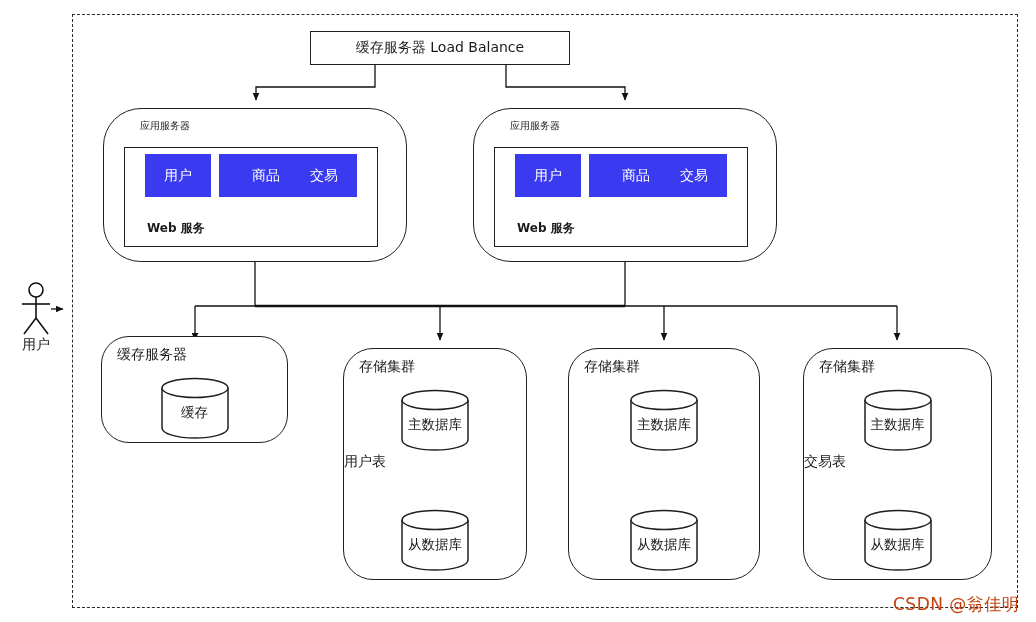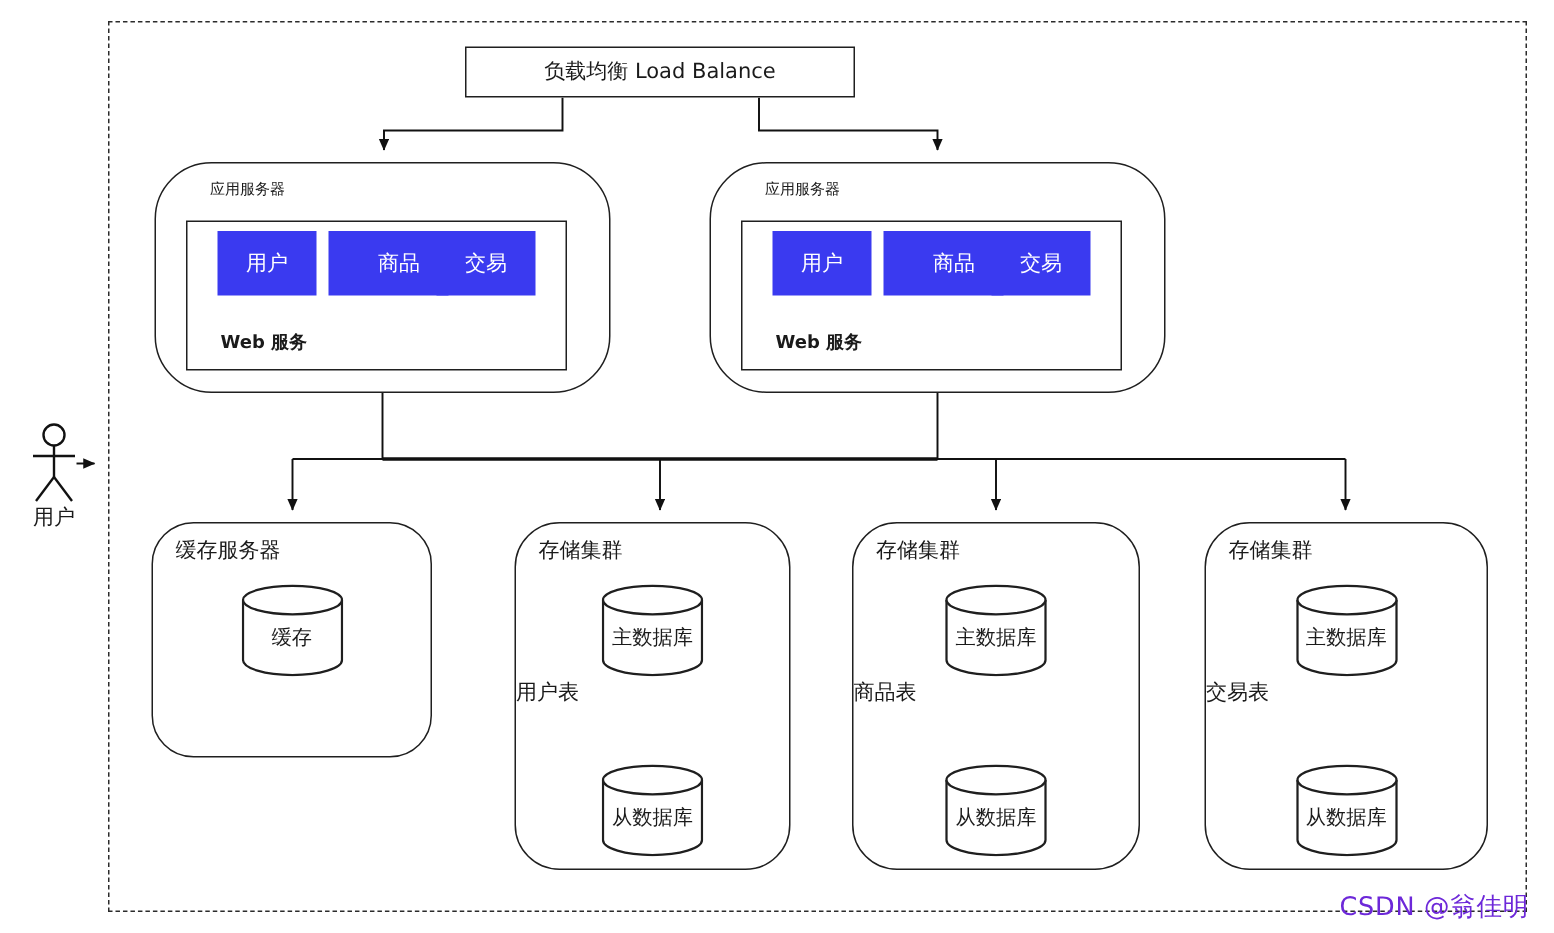--- a/index.html
+++ b/index.html
@@ -16,38 +16,38 @@
   .appserver{border-radius:38px;}
   .app1{left:103px;top:108px;width:304px;height:154px;}
   .app2{left:473px;top:108px;width:304px;height:154px;}
   .box-title{position:absolute;left:36px;top:10px;font-size:10px;white-space:nowrap;}
 
   .webbox{position:absolute;left:20px;top:38px;width:254px;height:100px;border:1.5px solid #1f1f1f;background:#fff;box-sizing:border-box;}
   .module{position:absolute;top:6px;width:66px;height:43px;background:#3a3af0;color:#ffffff;display:flex;align-items:center;justify-content:center;font-size:14px;}
   .m0{left:20px;} .m1{left:94px;padding-left:14px;} .m2{left:166px;}
   .weblabel{position:absolute;left:22px;top:72px;font-size:12px;white-space:nowrap;font-weight:bold;}
 
-  .cachebox{left:101px;top:348px;width:187px;height:157px;border-radius:28px;}
+  .cachebox{left:101px;top:336px;width:187px;height:107px;border-radius:28px;}
   .cluster{border-radius:30px;}
   .sc1{left:343px;top:348px;width:184px;height:232px;}
   .sc2{left:568px;top:348px;width:192px;height:232px;}
   .sc3{left:803px;top:348px;width:189px;height:232px;}
   .cluster-title,.cache-title{position:absolute;left:15px;top:9px;font-size:14px;white-space:nowrap;}
 
   .cyl{position:absolute;left:50%;transform:translateX(-50%);width:68px;height:62px;}
   .cyl svg{position:absolute;left:0;top:0;}
   .cyl .cyl-label{position:absolute;left:0;top:27px;width:100%;text-align:center;font-size:13.5px;white-space:nowrap;}
   .cyl-master,.cyl-cache{top:40px;}
   .cyl-slave{top:160px;}
   .mid-caption{position:absolute;left:0;top:104px;width:100%;text-align:left;font-size:14px;}
   .cache-caption{position:absolute;left:0;top:105px;width:100%;text-align:center;font-size:14px;}
 
   .actor-label{position:absolute;left:14px;top:336px;width:44px;text-align:center;font-size:14px;}
 
-  .watermark{position:absolute;left:893px;top:593px;font-size:17px;color:#6d28d9;white-space:nowrap;letter-spacing:0.5px;}
+  .watermark{position:absolute;left:893px;top:593px;font-size:17px;color:#c2410c;white-space:nowrap;letter-spacing:0.5px;}
 </style>
 </head>
 <body>
 
 <div id="canvas">
 
   <div class="frame"></div>
 
   <svg class="overlay" width="1036" height="622" viewBox="0 0 1036 622">
     <defs>
@@ -73,21 +73,21 @@
       <line x1="36" y1="297" x2="36" y2="318"></line>
       <line x1="22" y1="304" x2="50" y2="304"></line>
       <line x1="36" y1="318" x2="24" y2="334"></line>
       <line x1="36" y1="318" x2="48" y2="334"></line>
     </g>
   </svg>
 
   <div class="actor-label">用户</div>
 
   <div class="box lb">
-    <span>负载均衡 Load Balance</span>
+    <span>缓存服务器 Load Balance</span>
   </div>
 
   <div class="box appserver app1">
     <div class="box-title">应用服务器</div>
     <div class="webbox">
       <div class="module m0">用户</div>
       <div class="module m1">商品</div>
       <div class="module m2">交易</div>
       <div class="weblabel">Web 服务</div>
     </div>
@@ -135,21 +135,20 @@
 
   <div class="box cluster sc2">
     <div class="cluster-title">存储集群</div>
     <div class="cyl cyl-master">
       <svg width="68" height="62" viewBox="0 0 68 62">
         <path d="M1,11 L1,51 C1,56.6 15.8,61 34,61 C52.2,61 67,56.6 67,51 L67,11" fill="#fff" stroke="#1f1f1f" stroke-width="1.5"></path>
         <ellipse cx="34" cy="11" rx="33" ry="9.5" fill="#fff" stroke="#1f1f1f" stroke-width="1.5"></ellipse>
       </svg>
       <span class="cyl-label">主数据库</span>
     </div>
-    <div class="mid-caption">商品表</div>
     <div class="cyl cyl-slave">
       <svg width="68" height="62" viewBox="0 0 68 62">
         <path d="M1,11 L1,51 C1,56.6 15.8,61 34,61 C52.2,61 67,56.6 67,51 L67,11" fill="#fff" stroke="#1f1f1f" stroke-width="1.5"></path>
         <ellipse cx="34" cy="11" rx="33" ry="9.5" fill="#fff" stroke="#1f1f1f" stroke-width="1.5"></ellipse>
       </svg>
       <span class="cyl-label">从数据库</span>
     </div>
   </div>
 
   <div class="box cluster sc3">

